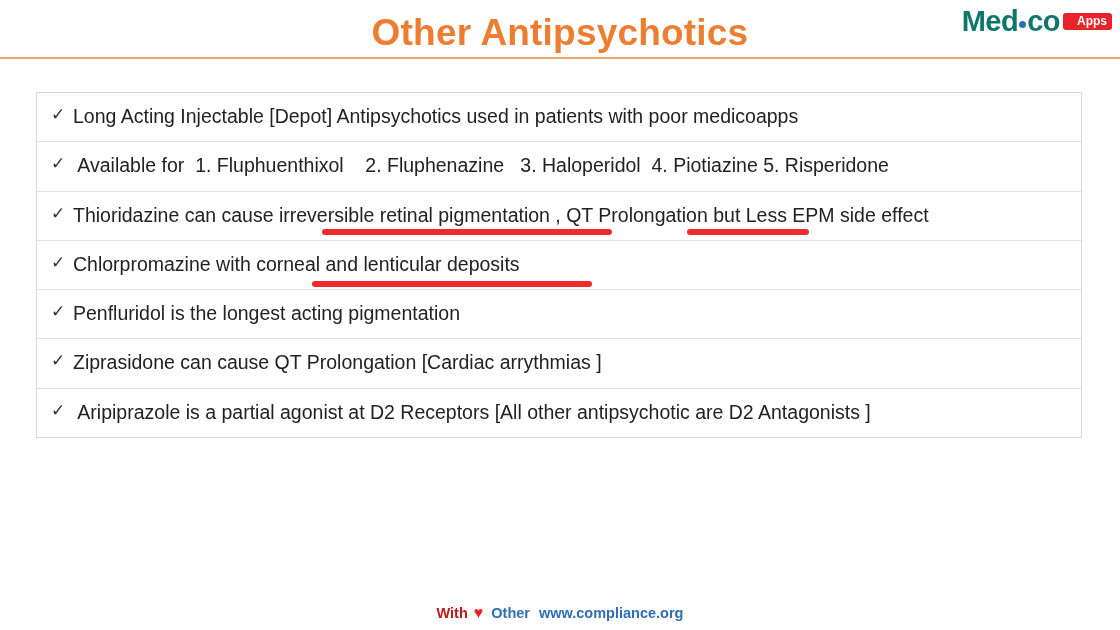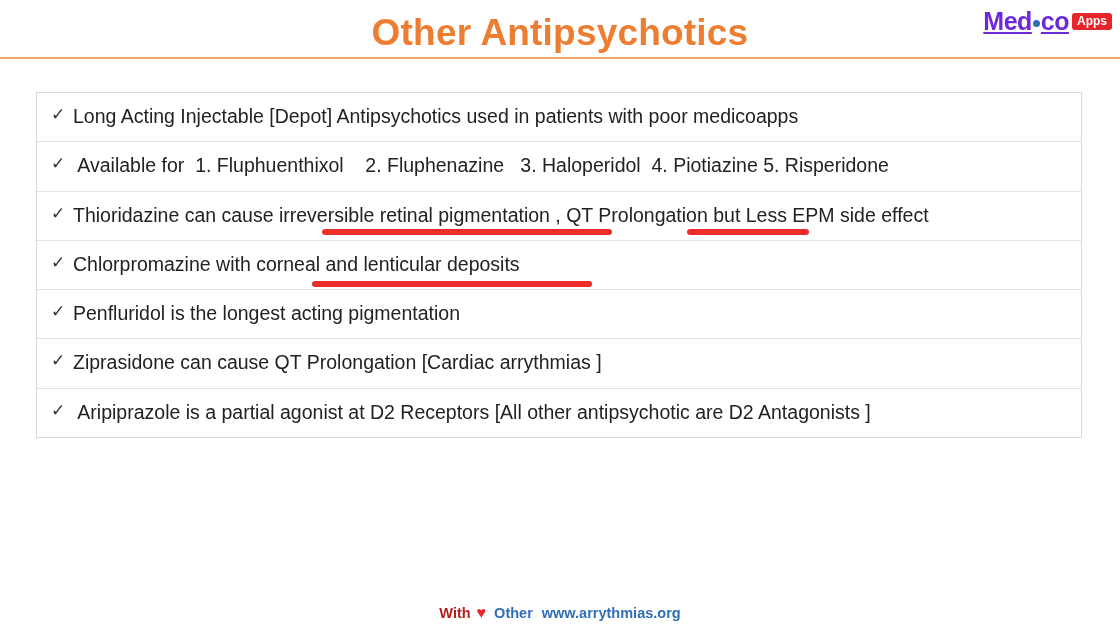--- a/index.html
+++ b/index.html
@@ -49,44 +49,43 @@
   
   .logo {
     position: absolute;
     top: 4px;
     right: 8px;
     display: flex;
     align-items: center;
     height: 34px;
   }
   .logo-medico {
-    font-size: 25px;
-    font-weight: bold;
-    color: #6d28d9;
+    font-size: 29px;
+    font-weight: bold;
+    color: #0f766e;
     letter-spacing: -0.5px;
     line-height: 1;
     font-family: "Liberation Sans", sans-serif;
-    text-decoration: underline;
   }
   .logo-dot {
     display: inline-block;
     width: 7px;
     height: 7px;
     border-radius: 50%;
     background: #2F6FB5;
     margin: 0 1px;
     vertical-align: 3px;
   }
   .logo-apps {
     display: inline-block;
     background: #E8232A;
     color: #ffffff;
     font-size: 12px;
     font-weight: bold;
-    padding: 2px 5px 3px 5px;
+    padding: 2px 5px 3px 14px;
     border-radius: 3px;
     margin-left: 3px;
     line-height: 1;
     font-family: "Liberation Sans", sans-serif;
   }
   
   .card {
     position: absolute;
     top: 92px;
     left: 36px;
@@ -218,16 +217,16 @@
     <div class="row">
       <div class="row-line">
         <span class="tick">✓</span>
         <span class="txt"> Aripiprazole is a partial agonist at D2 Receptors [All other antipsychotic are D2 Antagonists ]</span>
       </div>
     </div>
 
   </div>
 
   <div class="footer">
-    <span class="with">With</span><span class="heart">♥</span><span class="from">Other</span><span class="url">www.arrythmias.org</span>
+    <span class="with">With</span><span class="heart">♥</span><span class="from">Other</span><span class="url">www.compliance.org</span>
   </div>
 
 </div>
 
 </body></html>

